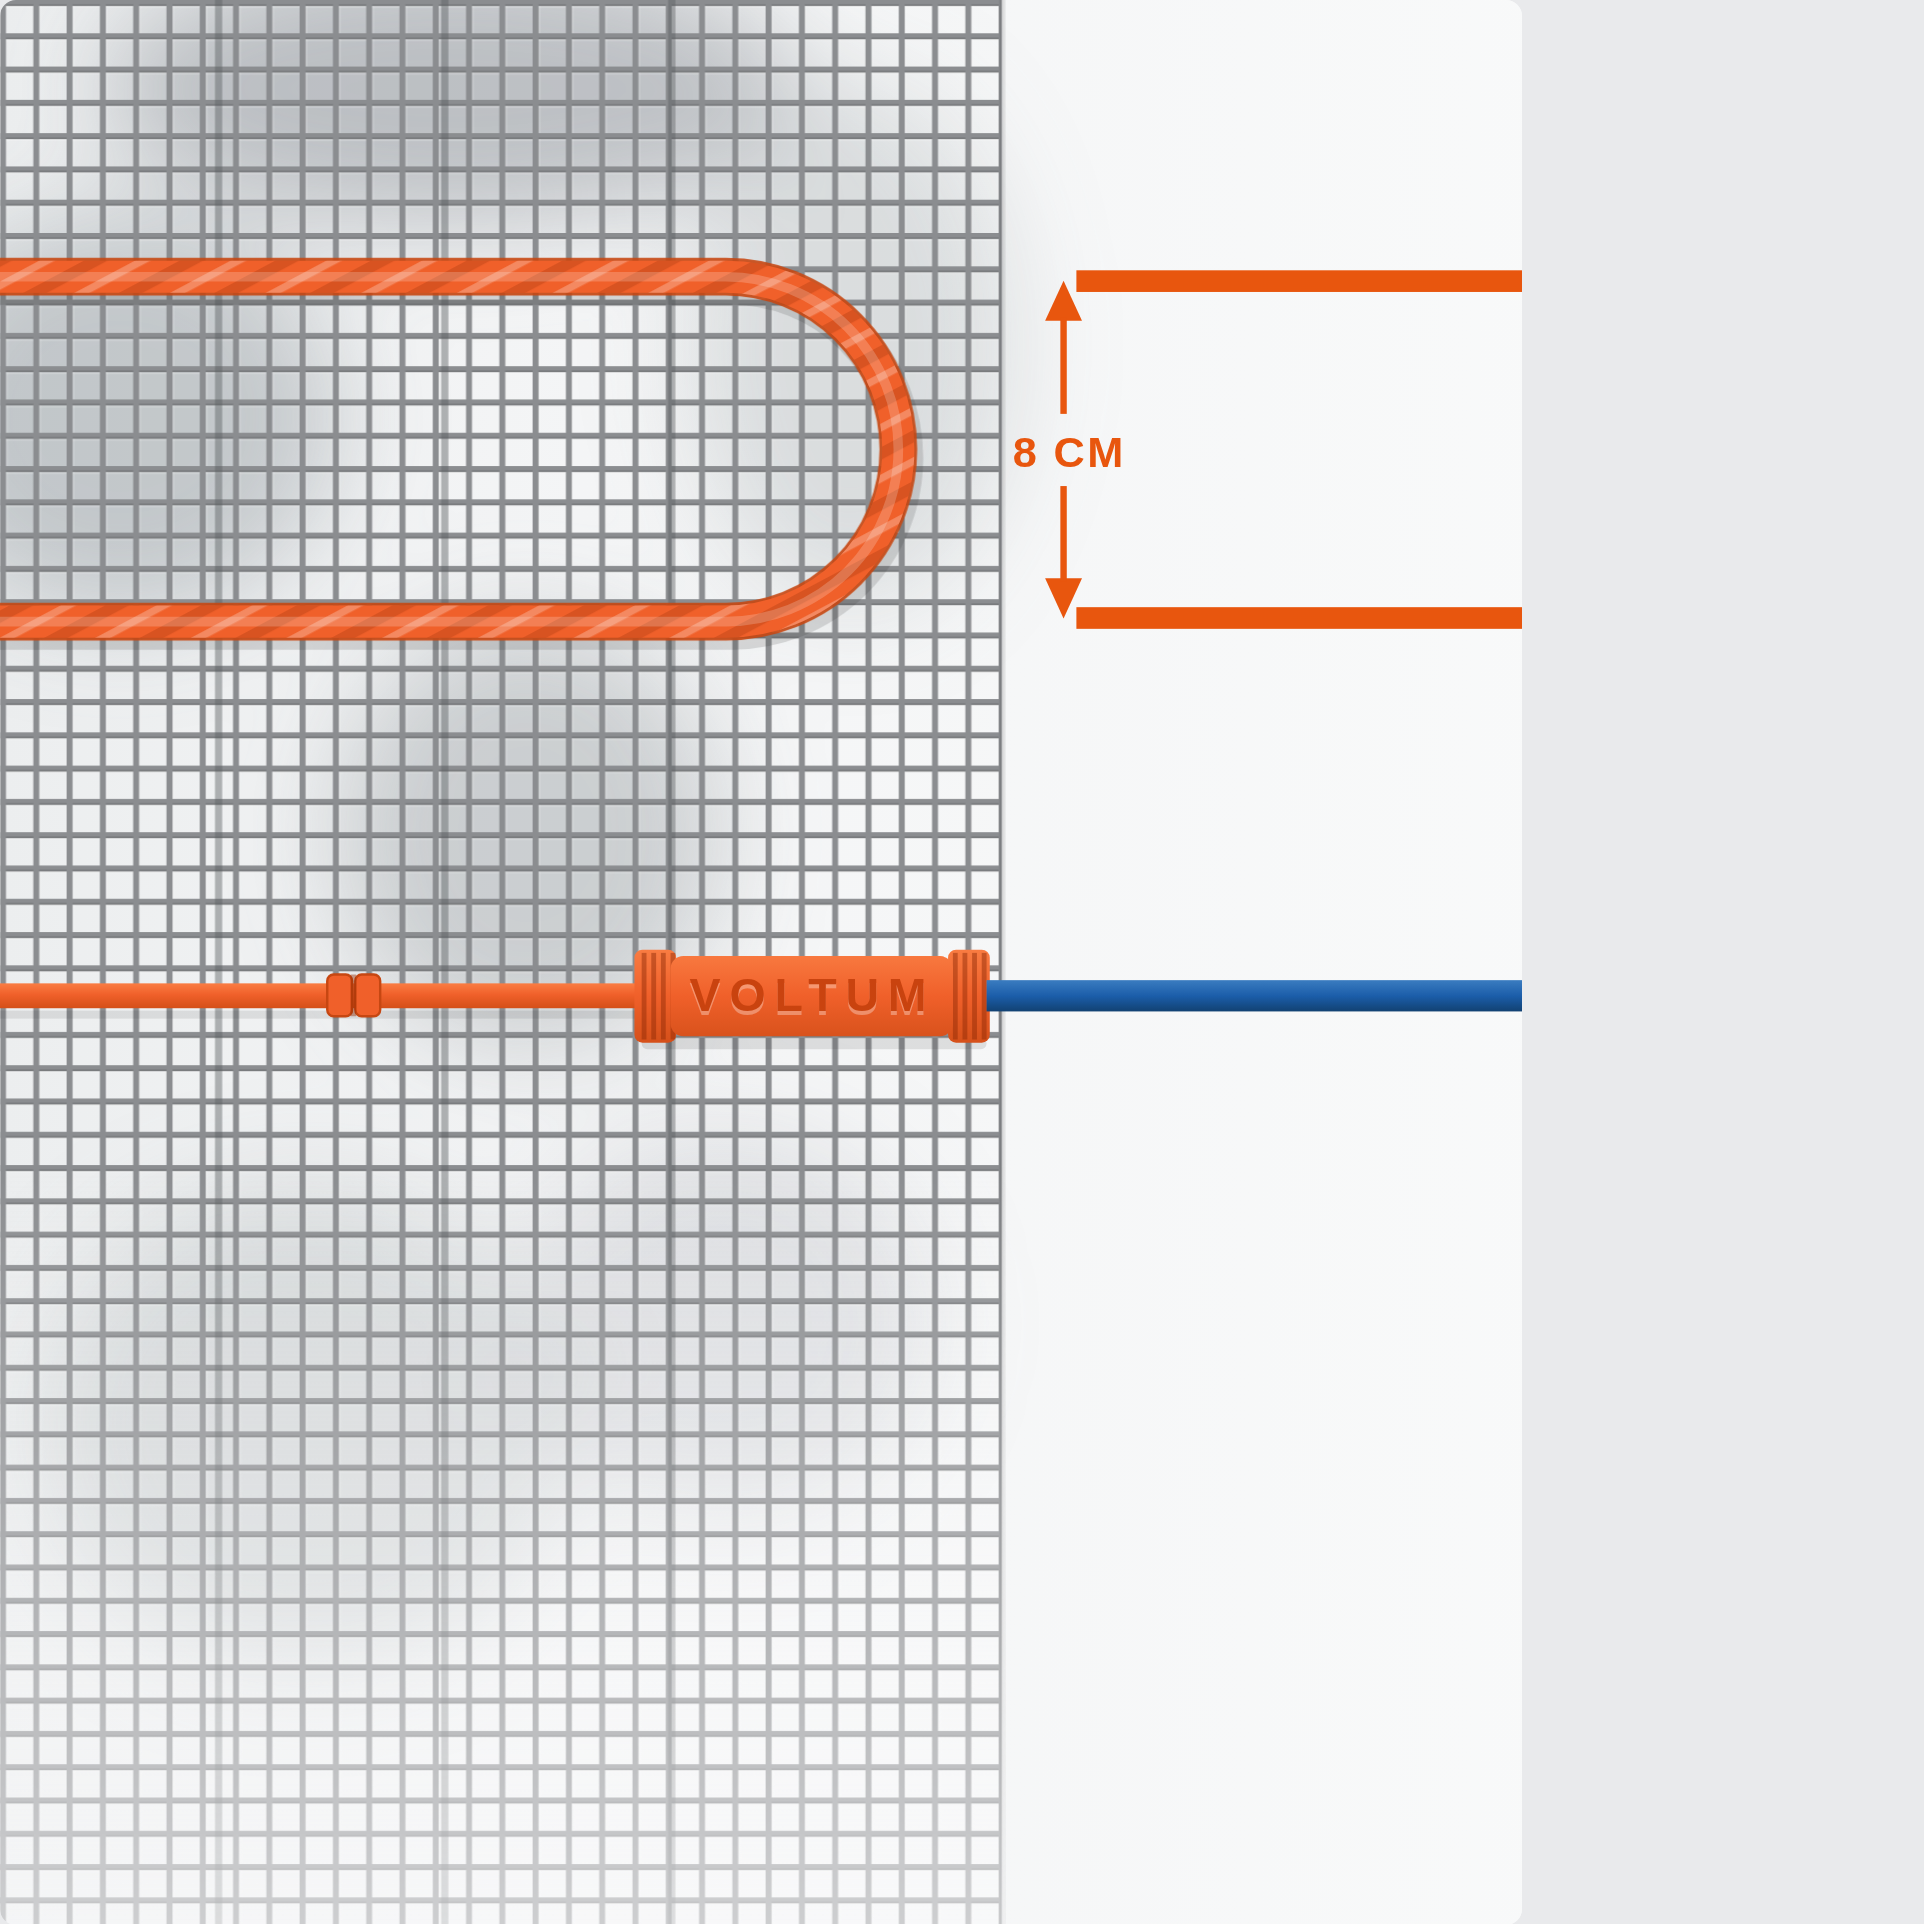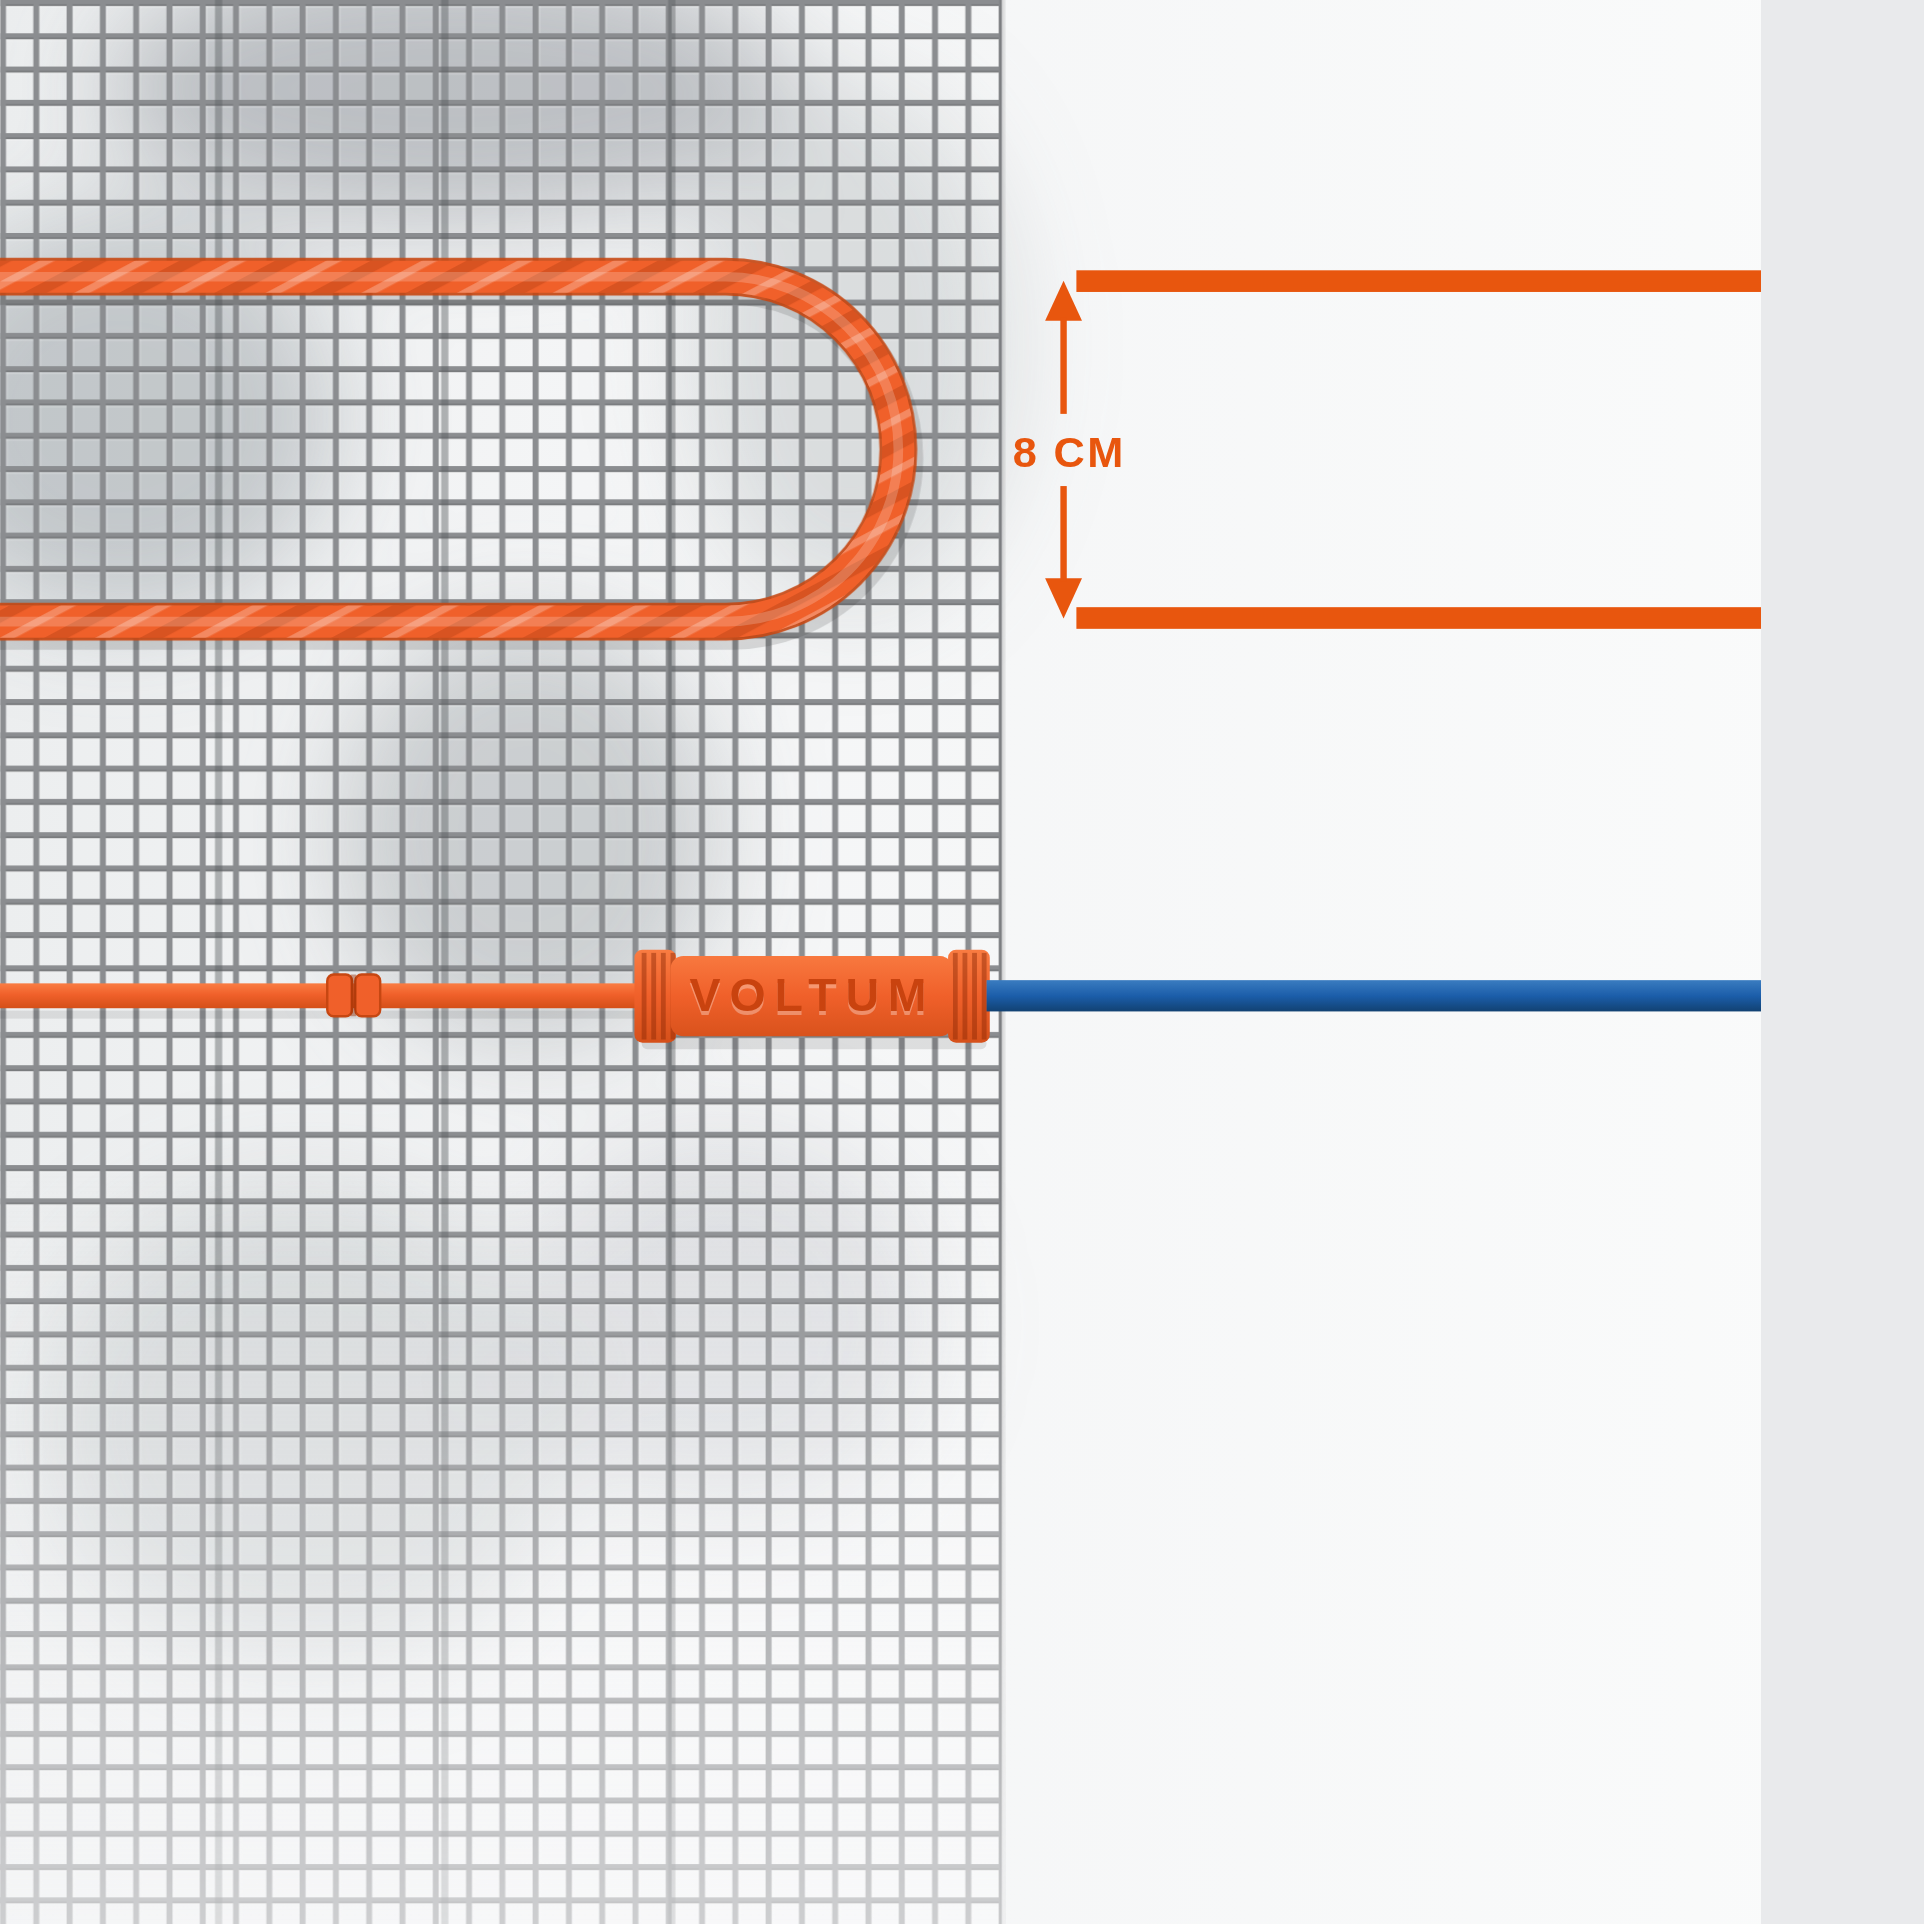--- a/index.html
+++ b/index.html
@@ -1,19 +1,20 @@
 <!DOCTYPE html>
 <html style="--accent: #e8560e; --cable: #f0602a; --cable-dark: #c64712; --brand-text: #c9430f; --mesh: #8b8d90; --panel-bg: #f5f6f7; --cold-lead: #1b5da9;font-size:13px"><head>
 <meta charset="utf-8">
 <style>
   html,body{margin:0;padding:0;background:#e9eaec;}
   .stage{
-    position:relative;width:1761px;height:1925px;overflow:hidden;
+    position:relative;width:1522px;height:1925px;overflow:hidden;
     background:var(--panel-bg,#f5f6f7);
     font-family:"Liberation Sans",sans-serif;
+    border-radius:16px;
   }
   svg{display:block;width:1925px;height:1925px;}
   .mesh-wire{fill:var(--mesh,#8b8d90);}
   .cable-stroke{stroke:var(--cable,#f0602a);}
   .cable-outline{stroke:var(--cable-dark,#c64712);}
   .clip{fill:var(--cable,#f0602a);stroke:var(--cable-dark,#c64712);stroke-width:3;}
   .dim{fill:var(--accent,#e8560e);}
   .dim-label{
     fill:var(--accent,#e8560e);
     font-family:"Liberation Sans",sans-serif;

